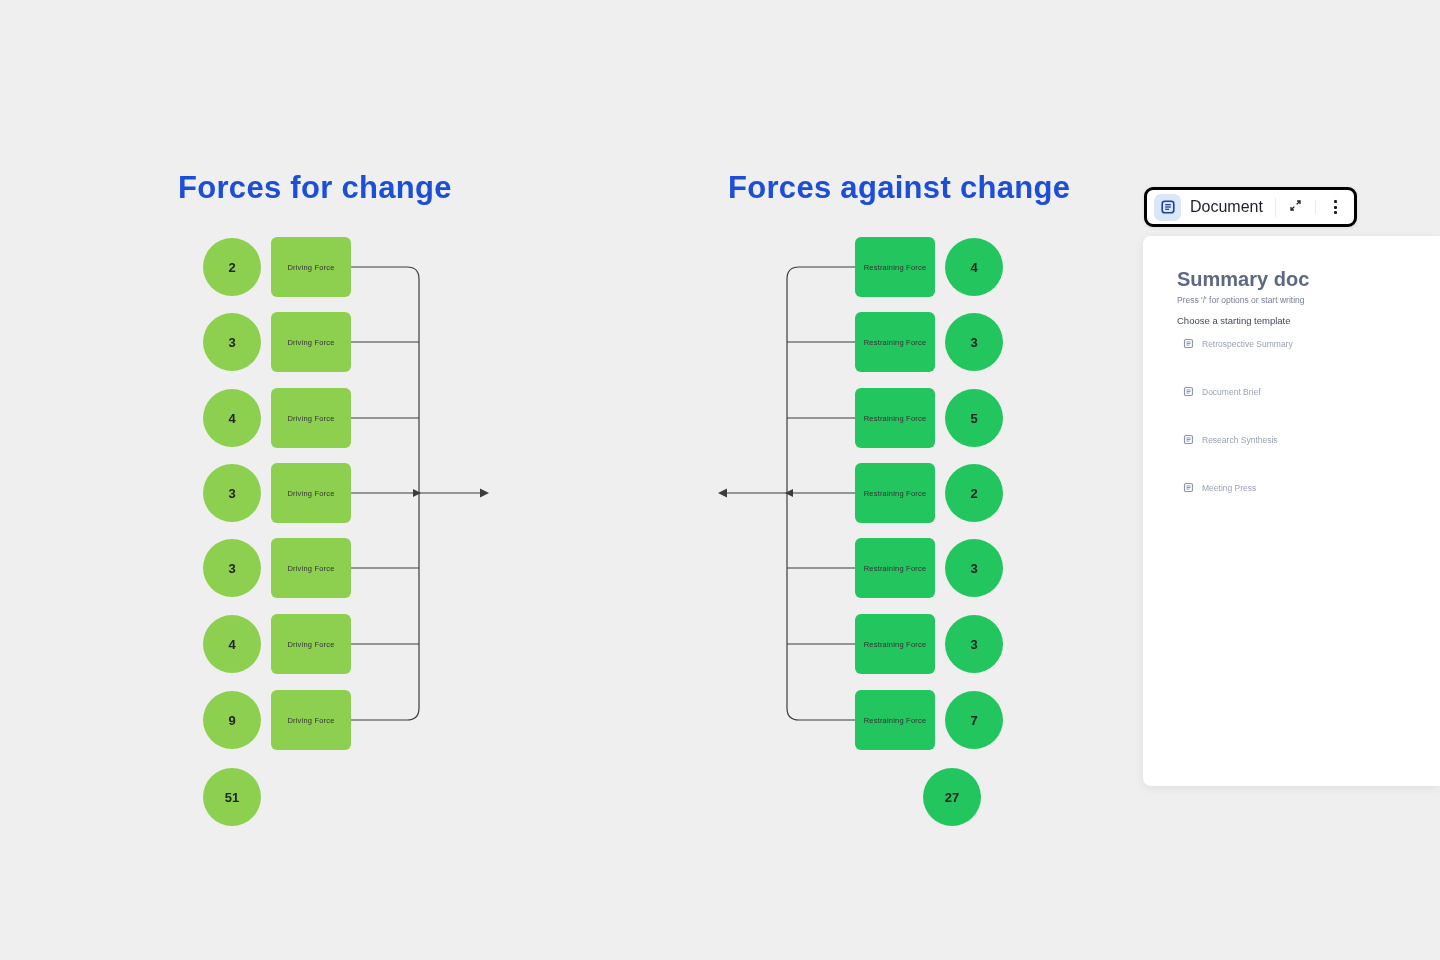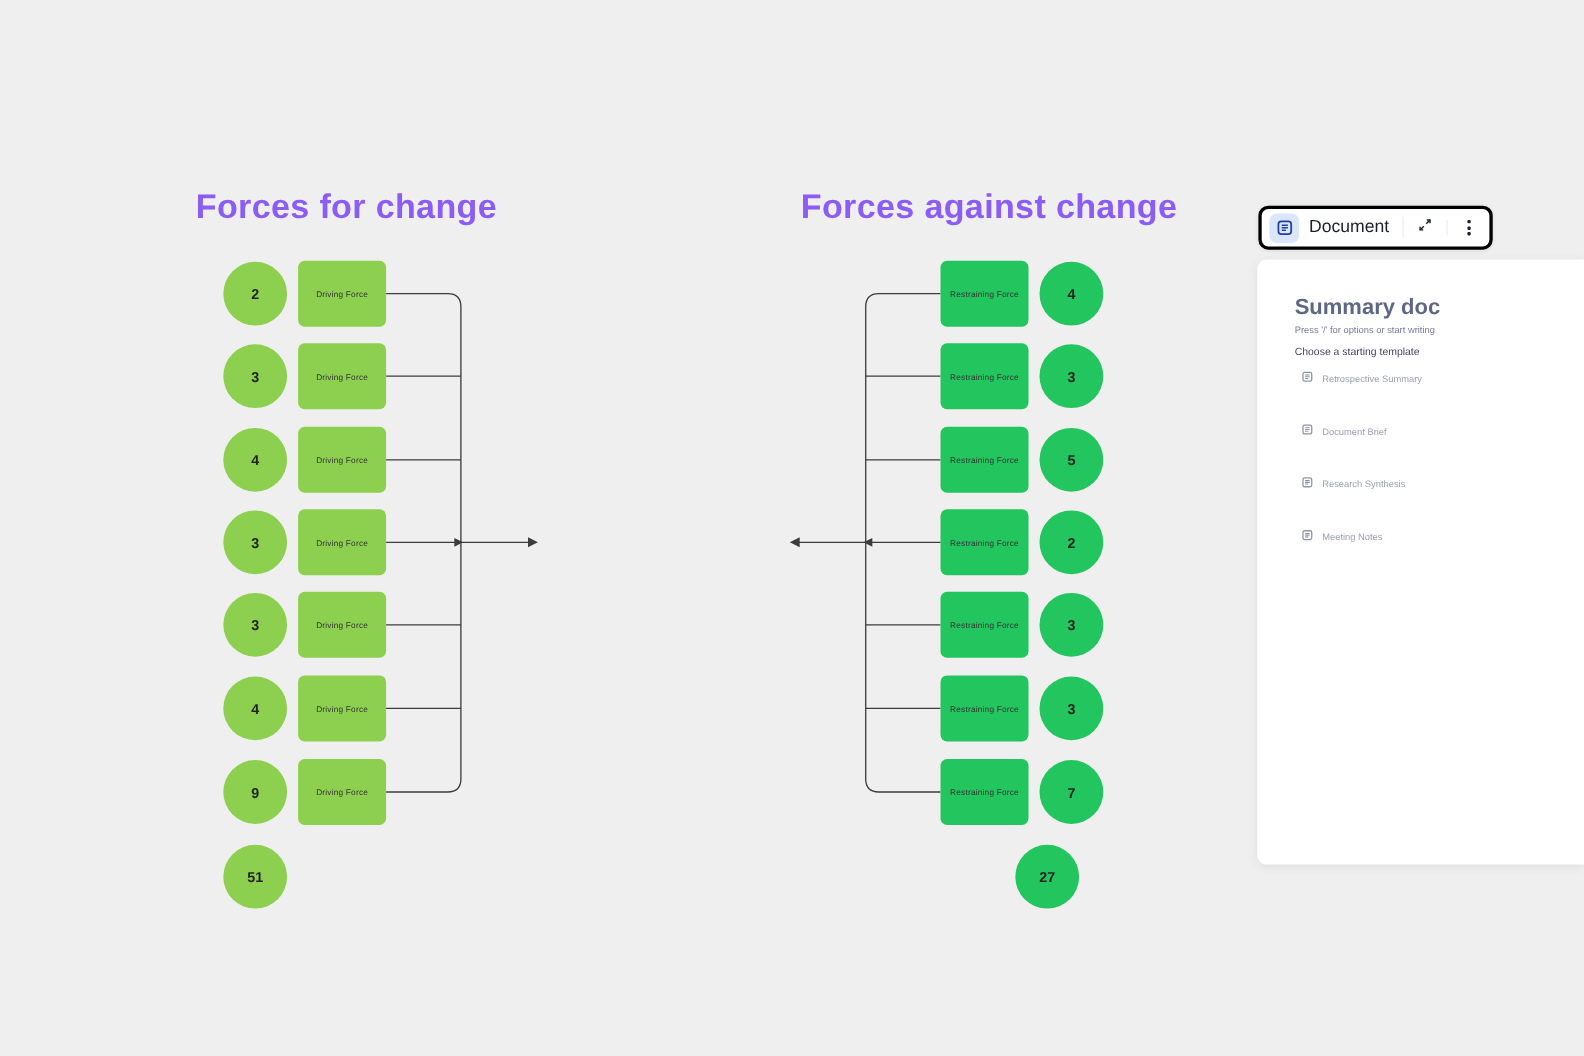--- a/index.html
+++ b/index.html
@@ -2,21 +2,21 @@
 <html><head>
 <meta charset="utf-8">
 <style>
   * { margin:0; padding:0; box-sizing:border-box; }
   html,body { width:1440px; height:960px; overflow:hidden; }
   body { font-family:"Liberation Sans", sans-serif; background:#efefef; position:relative; }
 
   .stage { position:absolute; inset:0; }
 
   .canvas-title {
-    position:absolute; font-size:31px; font-weight:bold; color:#8b5cf6;
+    position:absolute; font-size:31px; font-weight:bold; color:#1d4ed8;
     letter-spacing:0.3px; white-space:nowrap;
   }
   .title-left  { left:178px; top:170px; }
   .title-right { left:728px; top:170px; }
 
   .connectors { position:absolute; left:0; top:0; }
 
   .force-circle {
     position:absolute; width:58px; height:58px; border-radius:50%;
     display:flex; align-items:center; justify-content:center;
@@ -214,18 +214,18 @@
       </div>
       <div class="template-item">
         <span>
           <svg width="11" height="11" viewBox="0 0 16 16">
               <rect x="2.2" y="2.2" width="11.6" height="11.6" rx="2.2" fill="none" stroke="#8f95a8" stroke-width="1.7"></rect>
               <line x1="5" y1="5.7" x2="11" y2="5.7" stroke="#8f95a8" stroke-width="1.4"></line>
               <line x1="5" y1="8" x2="11" y2="8" stroke="#8f95a8" stroke-width="1.4"></line>
               <line x1="5" y1="10.3" x2="9.2" y2="10.3" stroke="#8f95a8" stroke-width="1.4"></line>
             </svg>
         </span>
-        <span class="tpl-label">Meeting Notes</span>
+        <span class="tpl-label">Meeting Press</span>
       </div>
     </div>
   </div>
 
 </div>
 
 </body></html>

